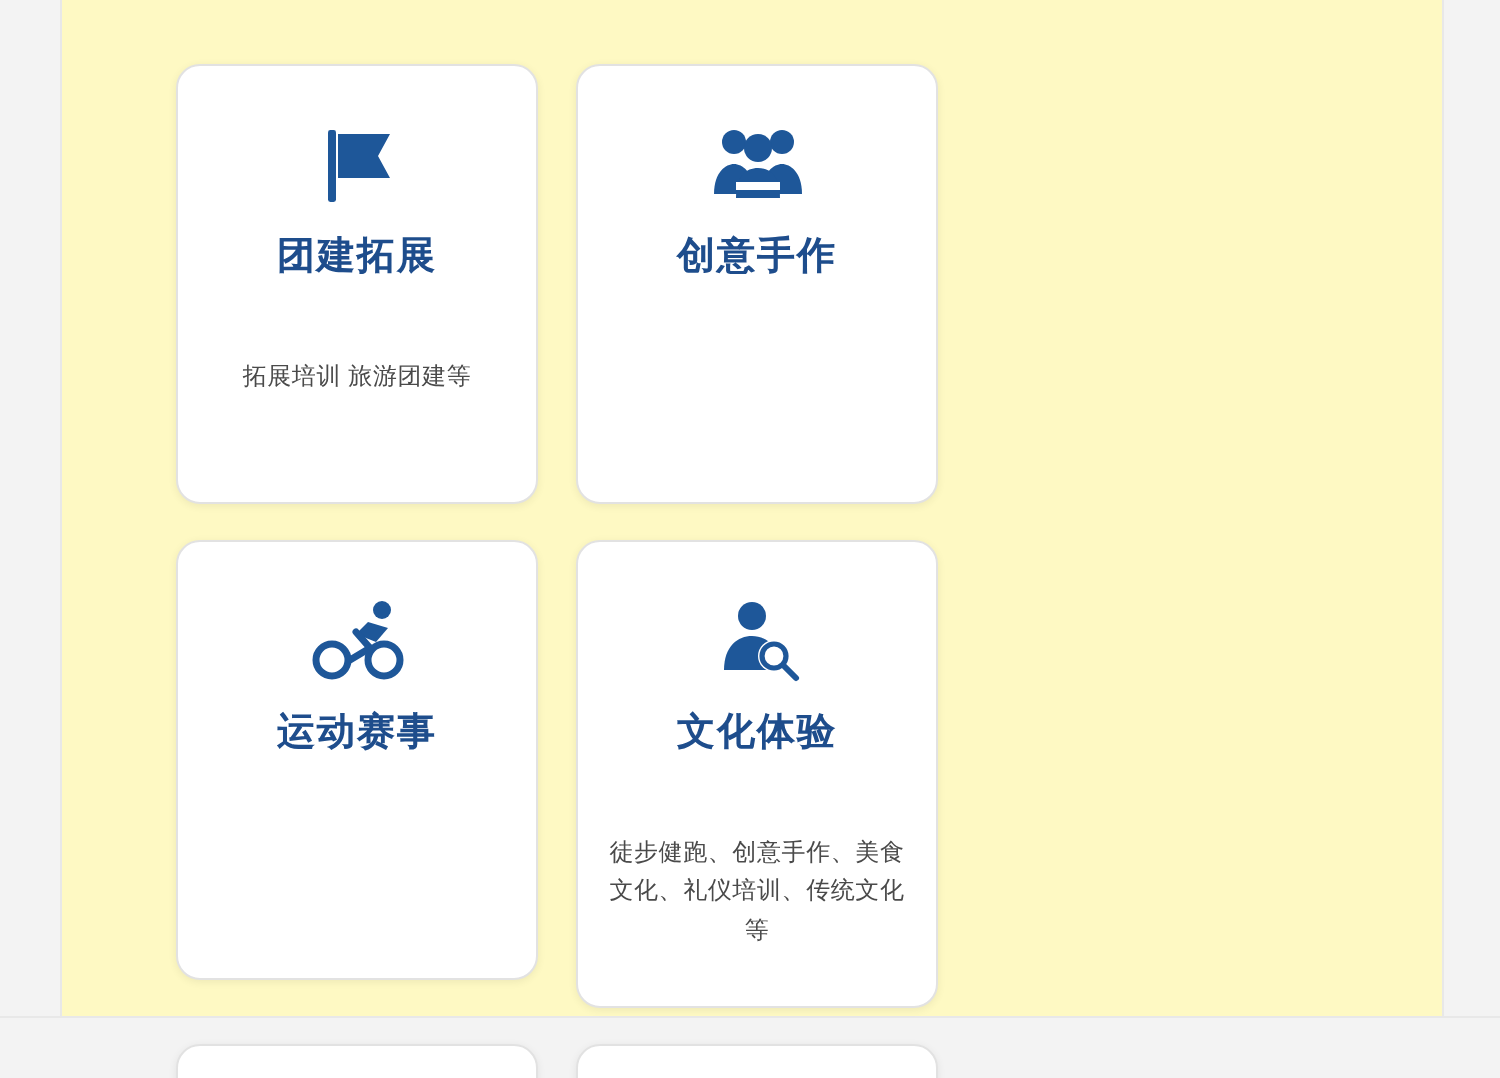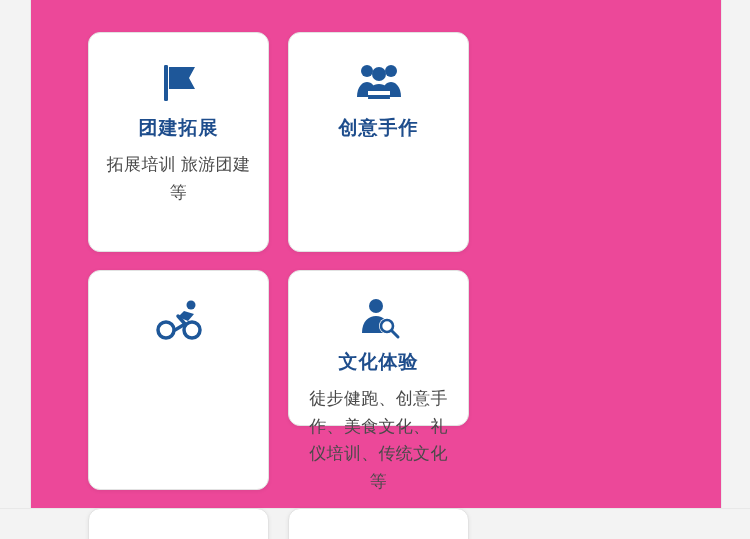--- a/index.html
+++ b/index.html
@@ -10,21 +10,21 @@
     width: 750px;
     height: 539px;
     background: #ffffff;
     font-family: "Liberation Sans", sans-serif;
     overflow: hidden;
   }
   .page {
     position: relative;
     width: 750px;
     height: 539px;
-    background: #ec4899;
+    background: #fef9c3;
     box-sizing: border-box;
   }
   .left-rail {
     position: absolute;
     left: 0;
     top: 0;
     width: 30px;
     height: 539px;
     background: #f3f3f3;
     border-right: 1px solid #e8e8e8;
@@ -63,44 +63,45 @@
     border: 1px solid #e2e2e2;
     border-radius: 12px;
     box-shadow: 0 1px 4px rgba(0,0,0,0.07);
     box-sizing: border-box;
     display: flex;
     flex-direction: column;
     align-items: center;
     padding-top: 26px;
   }
   .card.tall {
-    height: 156px;
+    height: 234px;
   }
   .icon-wrap {
     height: 48px;
     display: flex;
     align-items: center;
     justify-content: center;
     margin-bottom: 8px;
   }
   .card-title {
     font-size: 19px;
     font-weight: bold;
     color: #1e4d8c;
     letter-spacing: 1px;
     margin-bottom: 10px;
     text-align: center;
   }
   .card-desc {
-    font-size: 17px;
+    font-size: 12px;
     color: #4a4a4a;
     line-height: 1.62;
     text-align: center;
     padding: 0 12px;
     letter-spacing: 0.3px;
+    margin-top: 28px;
   }
 </style>
 </head>
 <body>
 
 <div class="page">
 
   <div class="left-rail"></div>
   <div class="right-rail"></div>
   <div class="bottom-rail"></div>
@@ -138,20 +139,21 @@
       <div class="icon-wrap">
         <svg width="50" height="44" viewBox="0 0 50 44">
           <circle cx="37" cy="6" r="4.5" fill="#1e5799"></circle>
           <path d="M30 12 L40 15 L34 22 L24 18 Z" fill="#1e5799"></path>
           <path d="M24 17 L31 25" stroke="#1e5799" stroke-width="3.5" stroke-linecap="round"></path>
           <path d="M31 25 L21 31" stroke="#1e5799" stroke-width="3.5" stroke-linecap="round"></path>
           <circle cx="12" cy="31" r="8" fill="none" stroke="#1e5799" stroke-width="3.5"></circle>
           <circle cx="38" cy="31" r="8" fill="none" stroke="#1e5799" stroke-width="3.5"></circle>
         </svg>
       </div>
+      <div class="card-title">运动赛事</div>
     </div>
 
     <div class="card tall">
       <div class="icon-wrap">
         <svg width="46" height="44" viewBox="0 0 46 44">
           <circle cx="20" cy="9" r="7" fill="#1e5799"></circle>
           <path d="M6 36 C6 24 13 19 20 19 C27 19 34 24 34 36 Z" fill="#1e5799"></path>
           <circle cx="31" cy="29" r="8" fill="#ffffff"></circle>
           <circle cx="31" cy="29" r="6" fill="none" stroke="#1e5799" stroke-width="2.6"></circle>
           <path d="M36 34 L42 40" stroke="#1e5799" stroke-width="3" stroke-linecap="round"></path>

